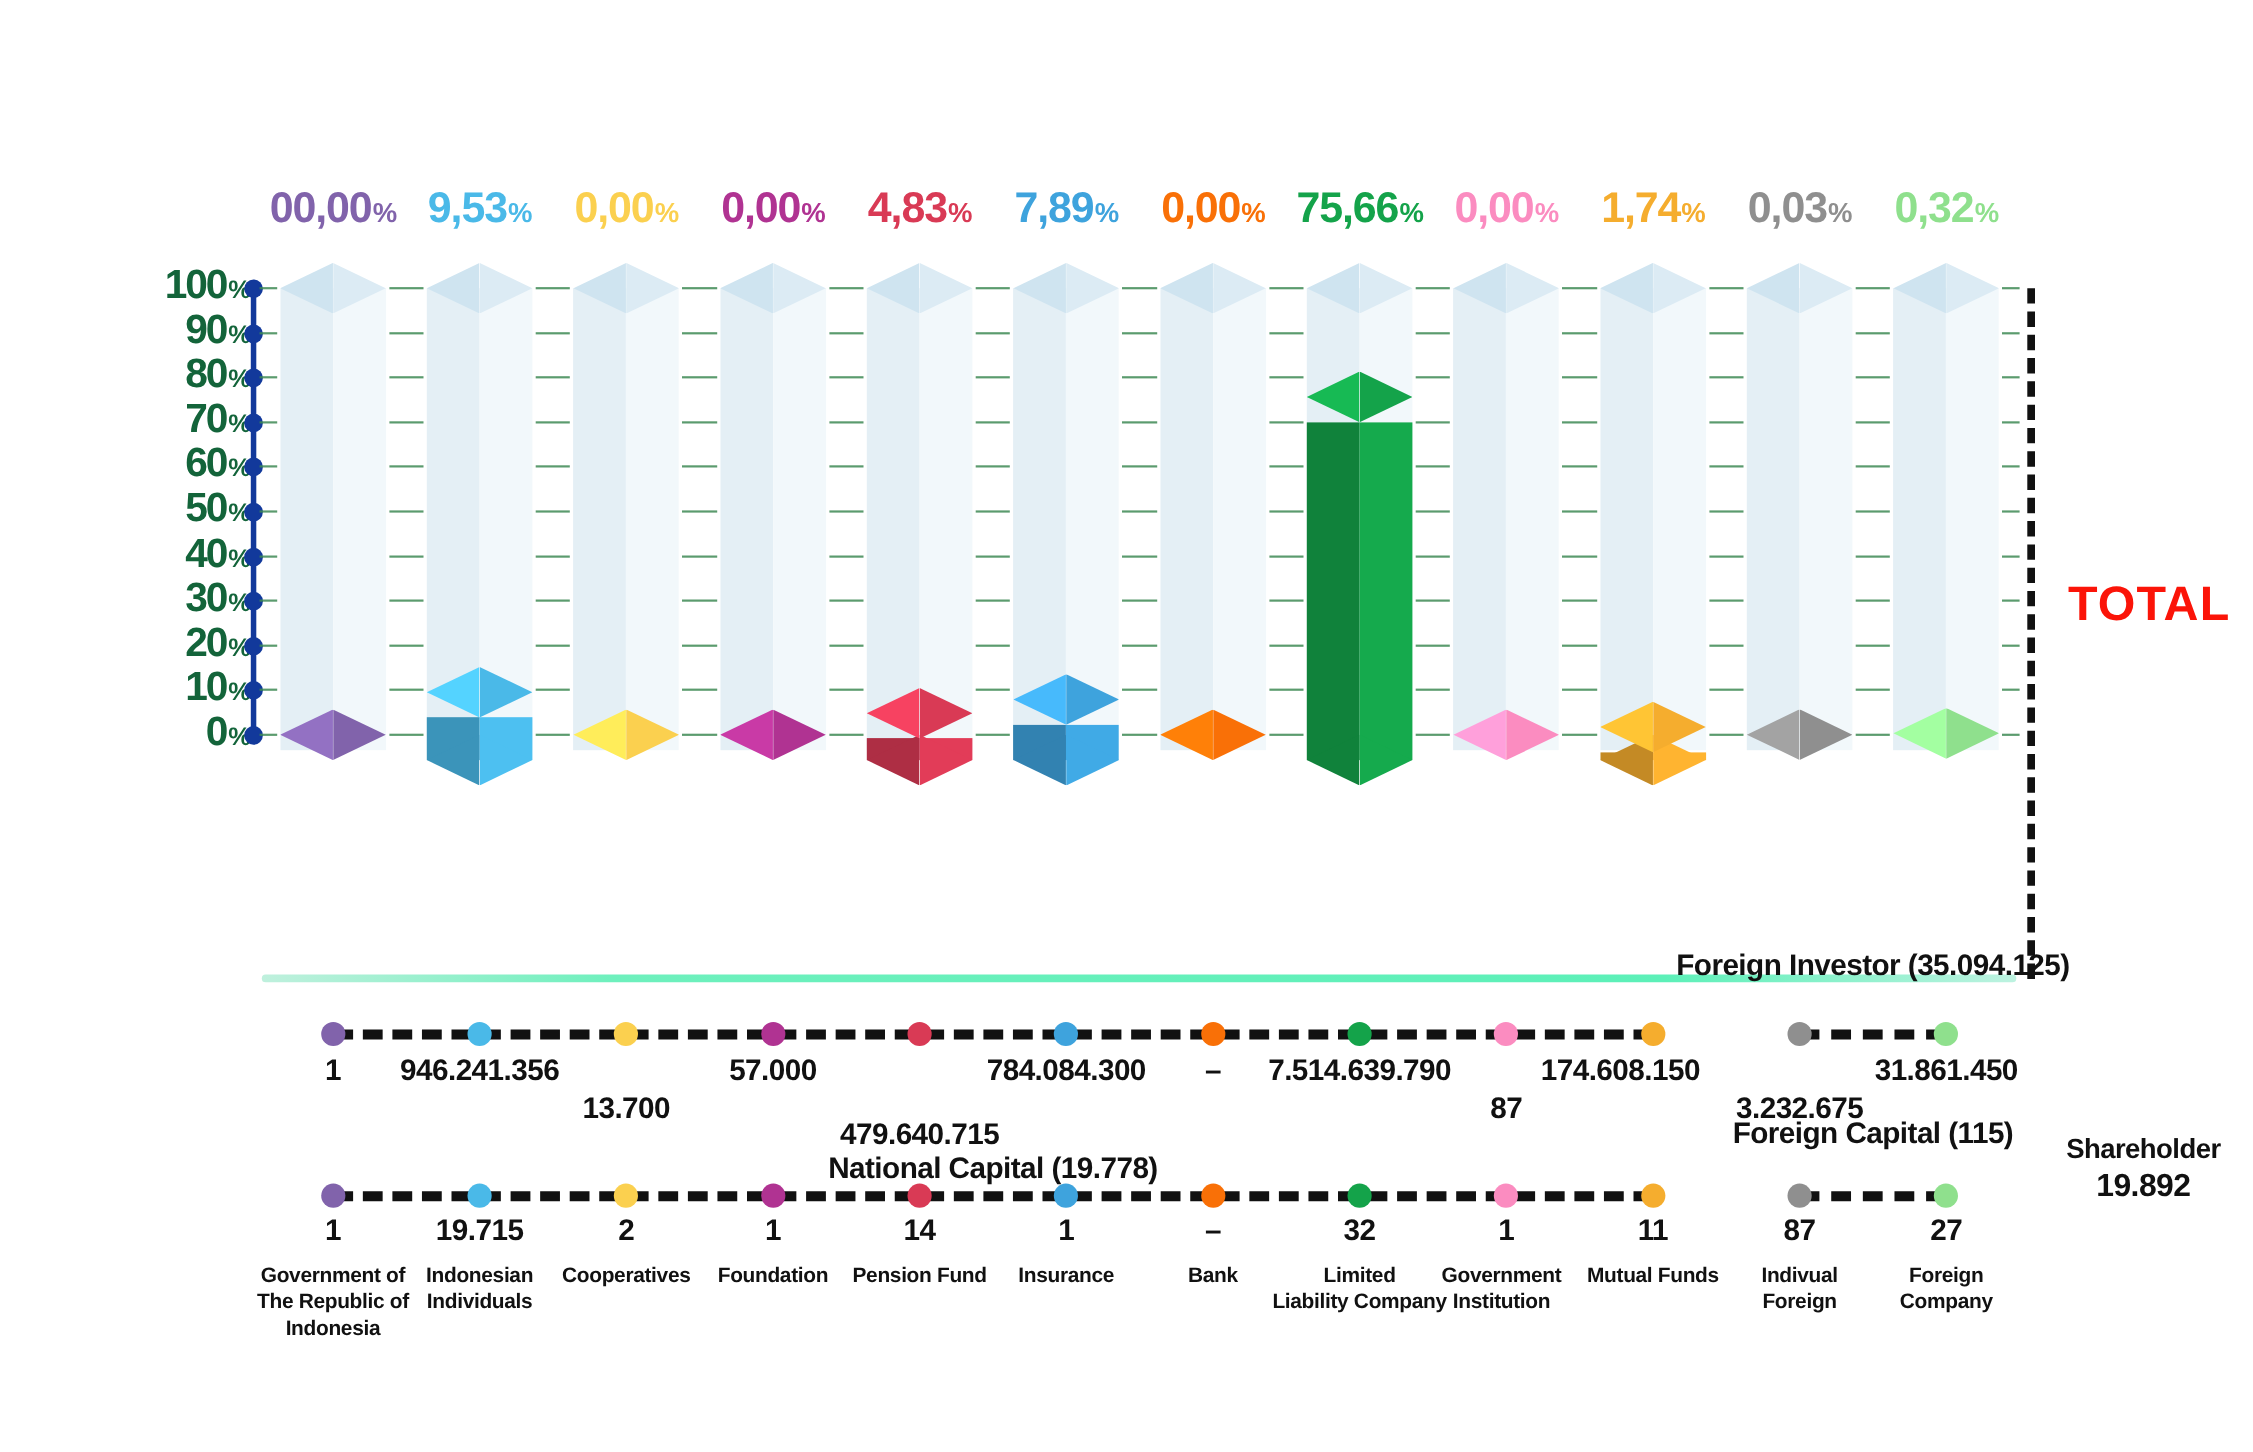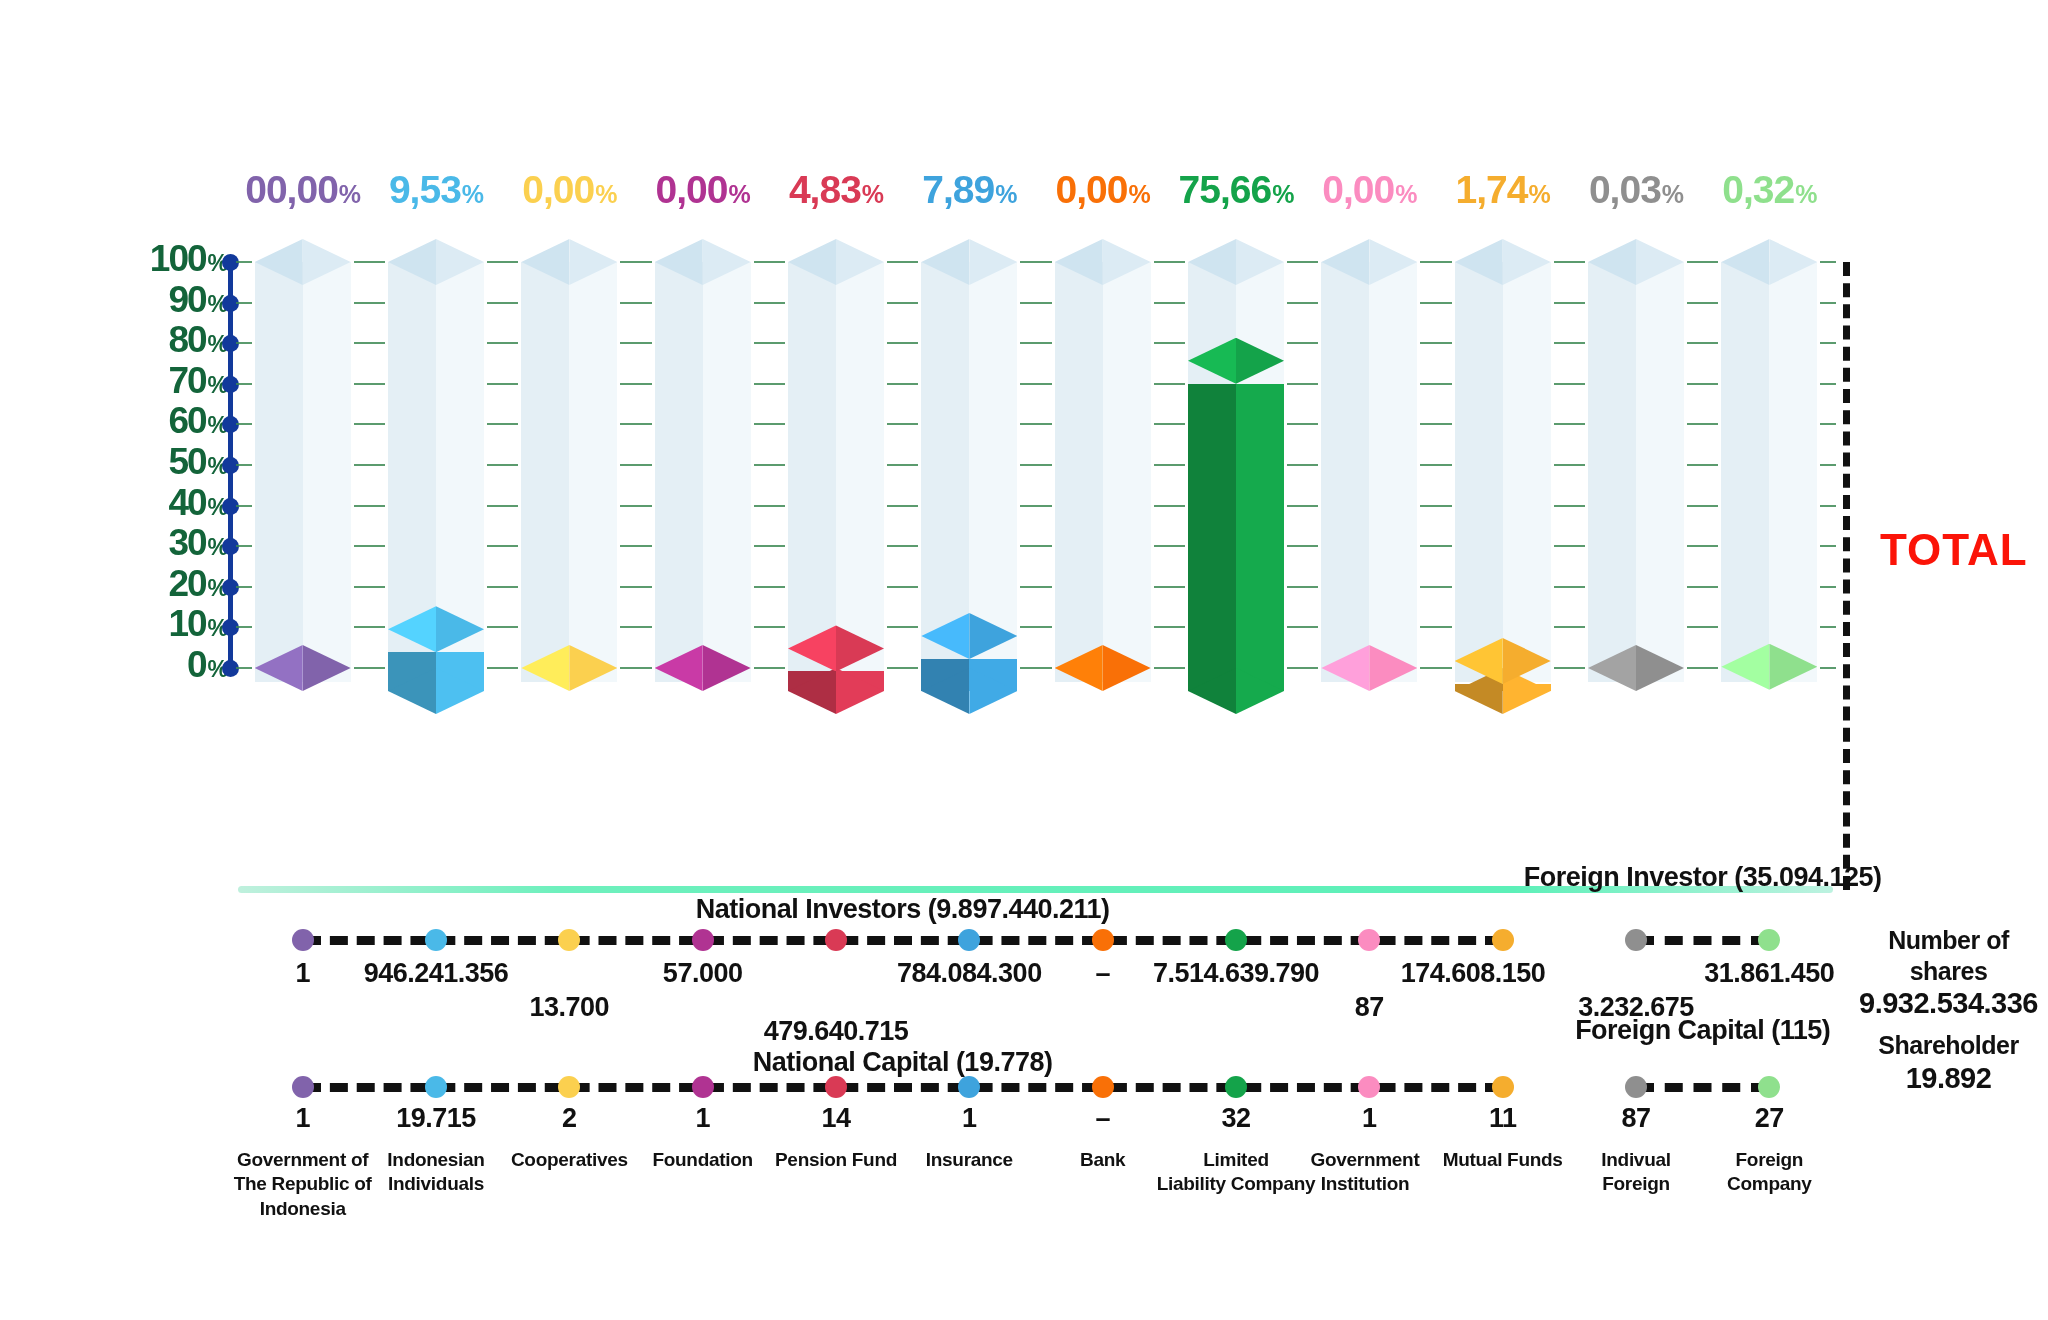--- a/index.html
+++ b/index.html
@@ -123,21 +123,20 @@
   <div class="plot"></div>
 
   <div class="baseline"></div>
 
   <div class="total-line"></div>
   <div class="total-label">TOTAL</div>
 
   <div class="crow" id="rowShares" style="top:900px;height:150px;">
       <div class="dash" style="left: 302.667px; top: 36px; width: 1200px;"></div>
       <div class="dash" style="left: 1636px; top: 36px; width: 133.333px;"></div>
-      <div class="sect-title" style="left: 902.667px; top: -6px;">National Investors (9.897.440.211)</div>
       <div class="sect-title" style="left: 1702.67px; top: -38px;">Foreign Investor  (35.094.125)</div>
       <div class="dot" style="left: 302.667px; top: 40px; background: rgb(129, 99, 171);"></div>
       <div class="cnum" style="left: 302.667px; top: 58px;">1</div>
       <div class="dot" style="left: 436px; top: 40px; background: rgb(74, 185, 232);"></div>
       <div class="cnum" style="left: 436px; top: 58px;">946.241.356</div>
       <div class="dot" style="left: 569.333px; top: 40px; background: rgb(251, 208, 79);"></div>
       <div class="cnum" style="left: 569.333px; top: 92px;">13.700</div>
       <div class="dot" style="left: 702.667px; top: 40px; background: rgb(176, 51, 146);"></div>
       <div class="cnum" style="left: 702.667px; top: 58px;">57.000</div>
       <div class="dot" style="left: 836px; top: 40px; background: rgb(217, 58, 85);"></div>
@@ -181,24 +180,20 @@
       <div class="dot" style="left: 1369.33px; top: 32px; background: rgb(251, 140, 192);"></div>
       <div class="cnum" style="left: 1369.33px; top: 48px;">1</div>
       <div class="dot" style="left: 1502.67px; top: 32px; background: rgb(245, 173, 46);"></div>
       <div class="cnum" style="left: 1502.67px; top: 48px;">11</div>
       <div class="dot" style="left: 1636px; top: 32px; background: rgb(143, 143, 143);"></div>
       <div class="cnum" style="left: 1636px; top: 48px;">87</div>
       <div class="dot" style="left: 1769.33px; top: 32px; background: rgb(143, 224, 141);"></div>
       <div class="cnum" style="left: 1769.33px; top: 48px;">27</div>
     </div>
 
-  <div class="totbox" style="left:1856px;top:925px;width:185px;">
-    <div class="t">Number of shares</div>
-    <div class="v">9.932.534.336</div>
-  </div>
   <div class="totbox" style="left:1856px;top:1030px;width:185px;">
     <div class="t">Shareholder</div>
     <div class="v">19.892</div>
   </div>
 
 <div class="ydot" style="top: 254px;"></div>
     <div class="ydot" style="top: 294.6px;"></div>
     <div class="ydot" style="top: 335.2px;"></div>
     <div class="ydot" style="top: 375.8px;"></div>
     <div class="ydot" style="top: 416.4px;"></div>

